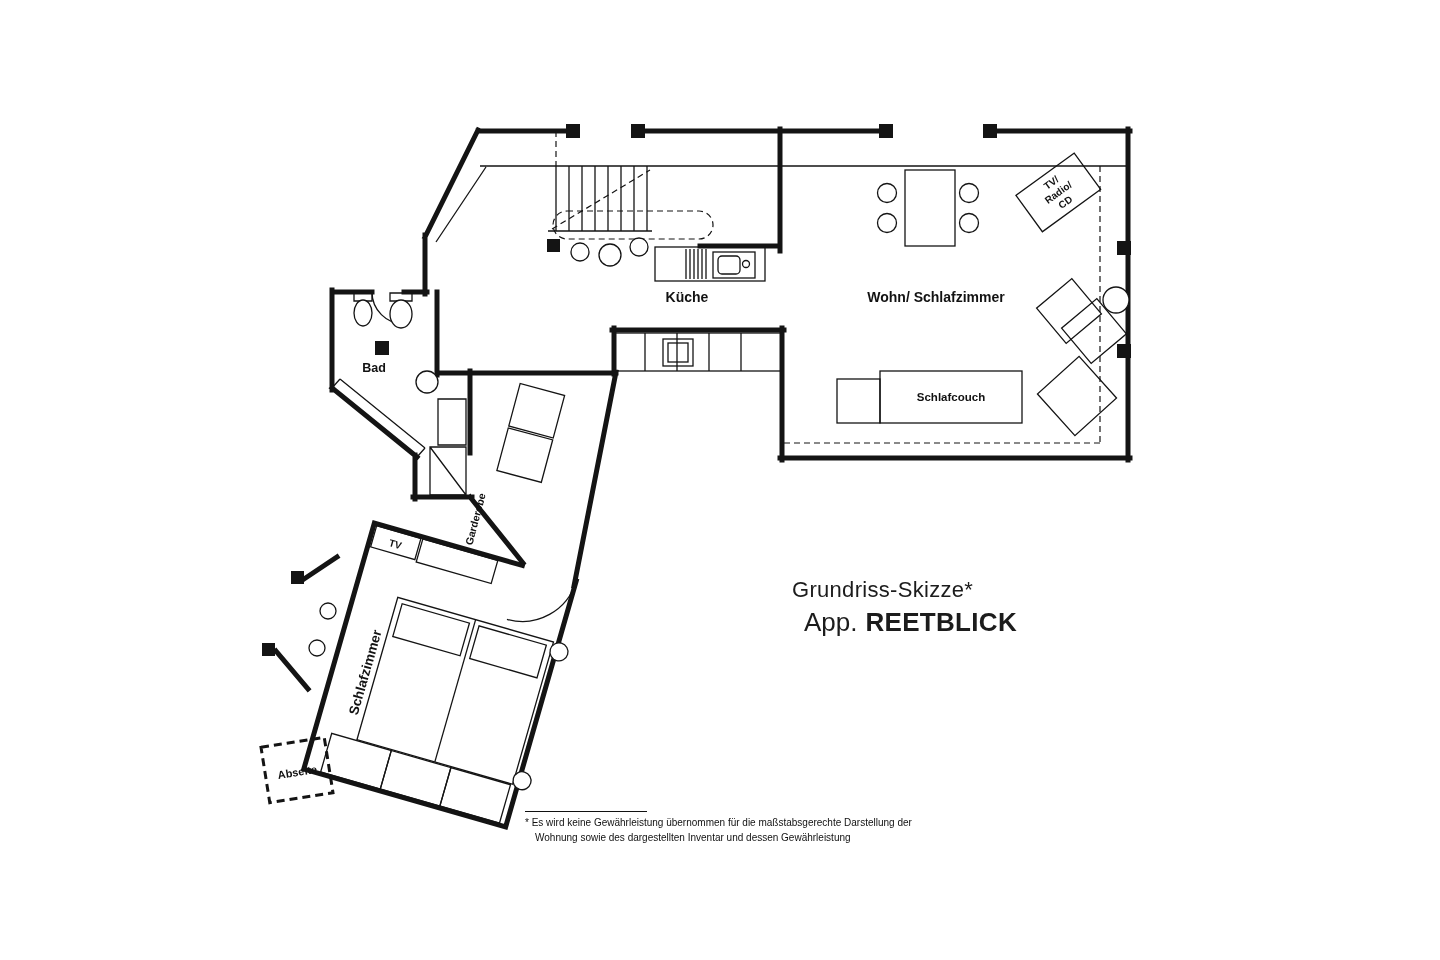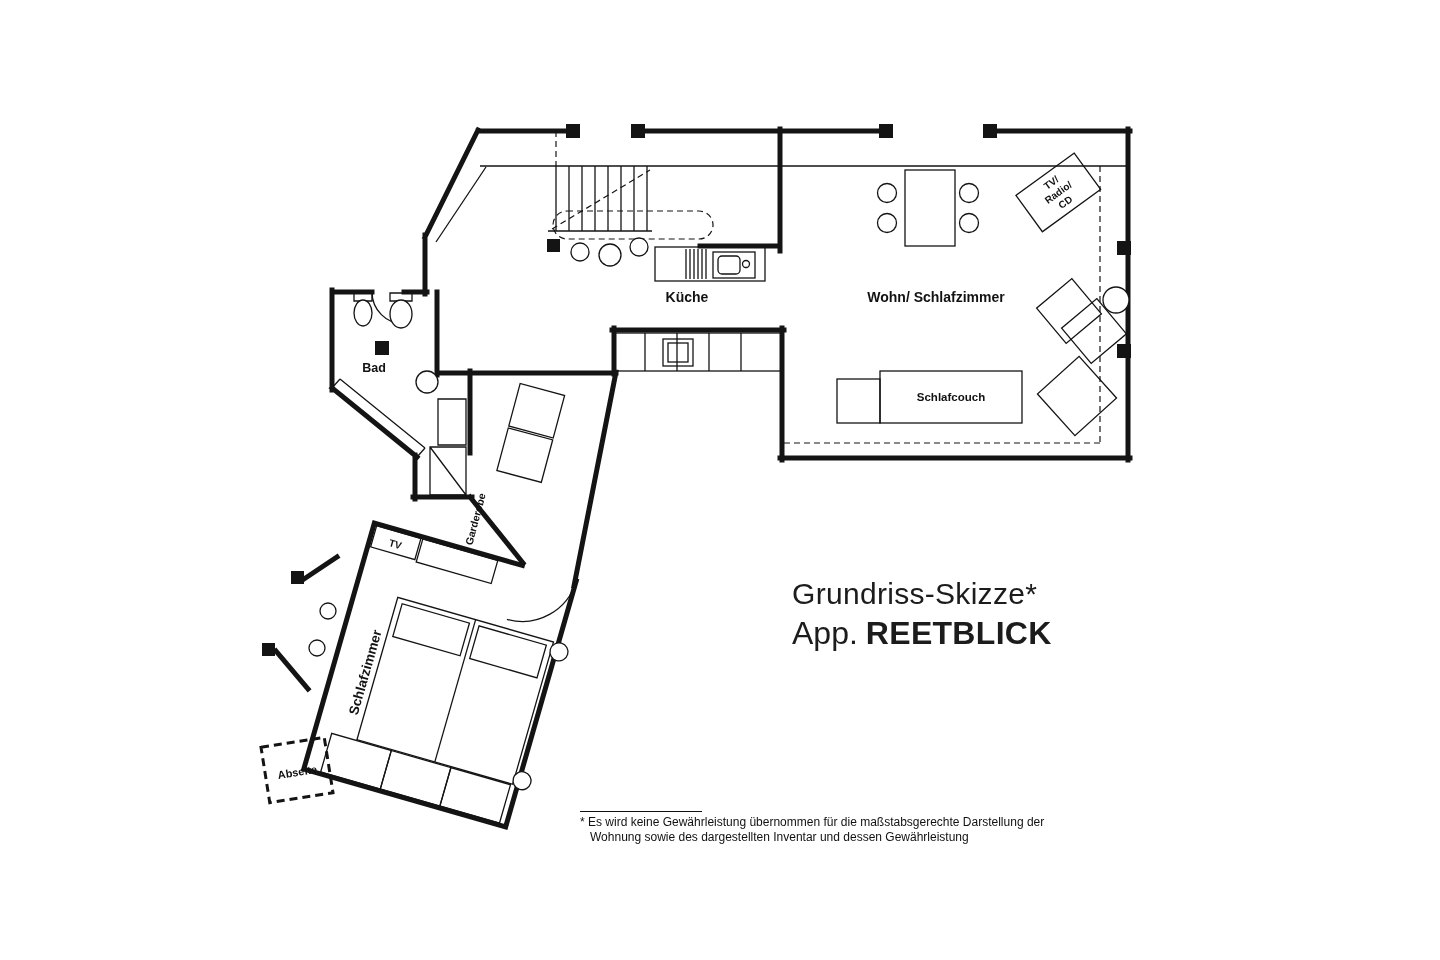--- a/index.html
+++ b/index.html
@@ -9,25 +9,25 @@
   
   .wall{fill:none;stroke:#141414;stroke-width:5;stroke-linecap:square;}
   .thin{fill:none;stroke:#141414;stroke-width:1.3;}
   .thinf{fill:#ffffff;stroke:#141414;stroke-width:1.3;}
   .dash{fill:none;stroke:#141414;stroke-width:1.2;stroke-dasharray:6 4;}
   .dashthick{fill:none;stroke:#141414;stroke-width:3;stroke-dasharray:8 5;}
   .solid{fill:#141414;stroke:none;}
   .lbl{fill:#121212;font-weight:bold;text-anchor:middle;font-family:"Liberation Sans",sans-serif;}
   
   .title{position:absolute;left:792px;top:577px;color:#1c1c1c;}
-  .title .line1{font-size:30px;letter-spacing:.3px;}
-  .title .line2{font-size:32px;margin-top:4px;}
+  .title .line1{font-size:22px;letter-spacing:.3px;}
+  .title .line2{font-size:26px;margin-top:4px;margin-left:12px;}
   .title .line2 .prefix{display:inline-block;margin-right:8px;font-weight:normal;}
   .title .line2 .name{font-weight:bold;letter-spacing:.3px;}
-  .footnote{position:absolute;left:580px;top:811px;color:#111;font-size:12px;line-height:15px;}
+  .footnote{position:absolute;left:525px;top:811px;color:#111;font-size:10px;line-height:15px;}
   .footnote .rule{width:122px;border-top:1.5px solid #111;margin-bottom:3px;}
   .footnote .l2{padding-left:10px;}
 </style>
 </head>
 <body>
 
 <div class="stage">
 
   <svg class="plan-svg" width="1440" height="960" viewBox="0 0 1440 960">
 

